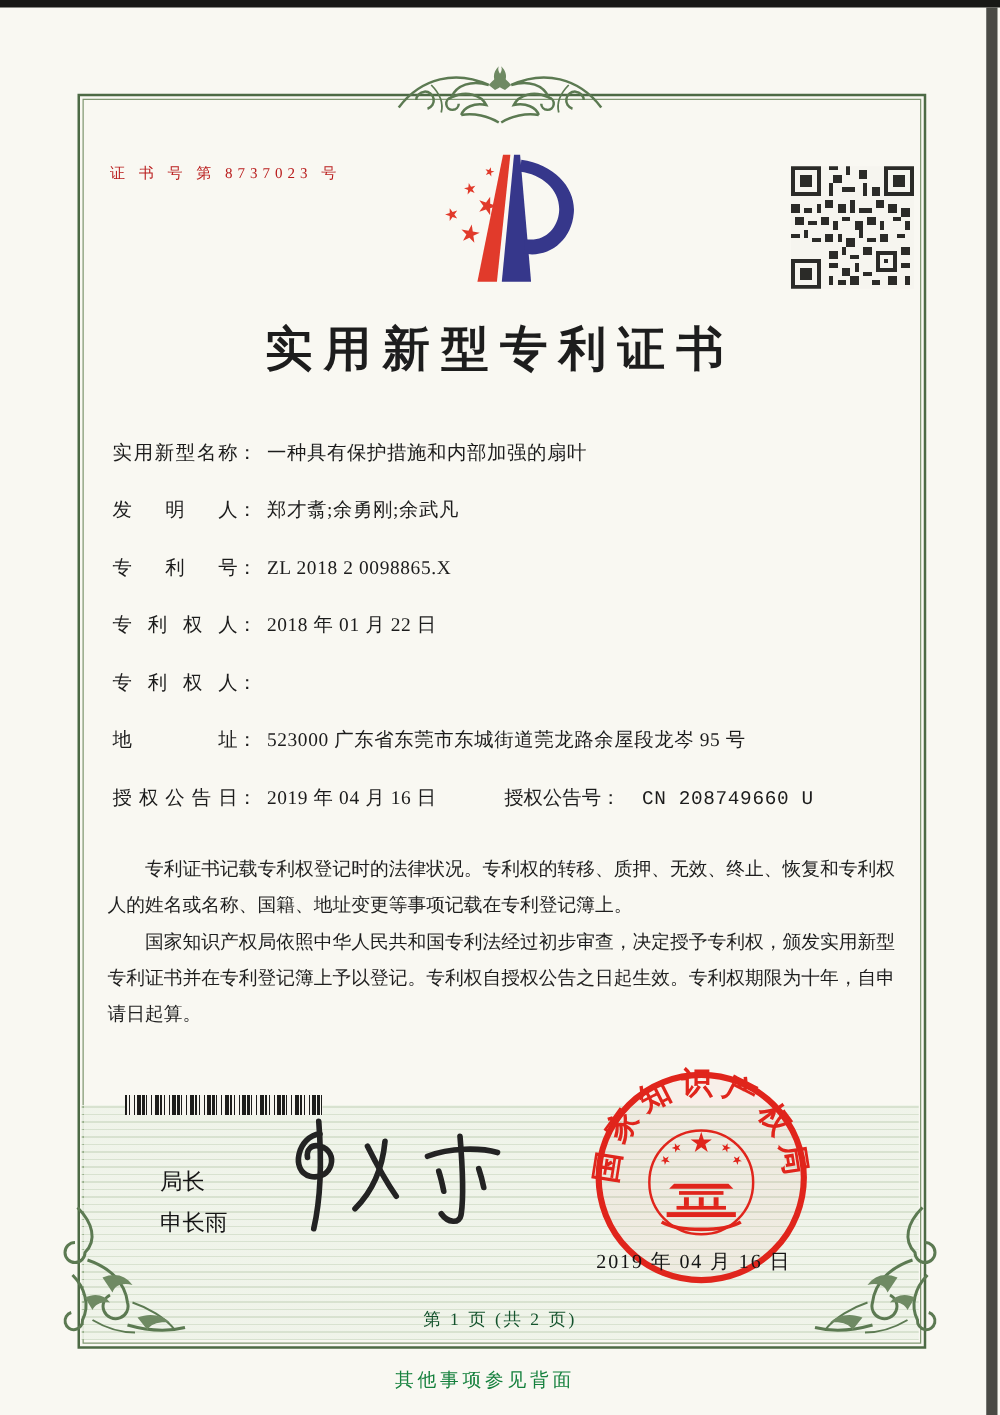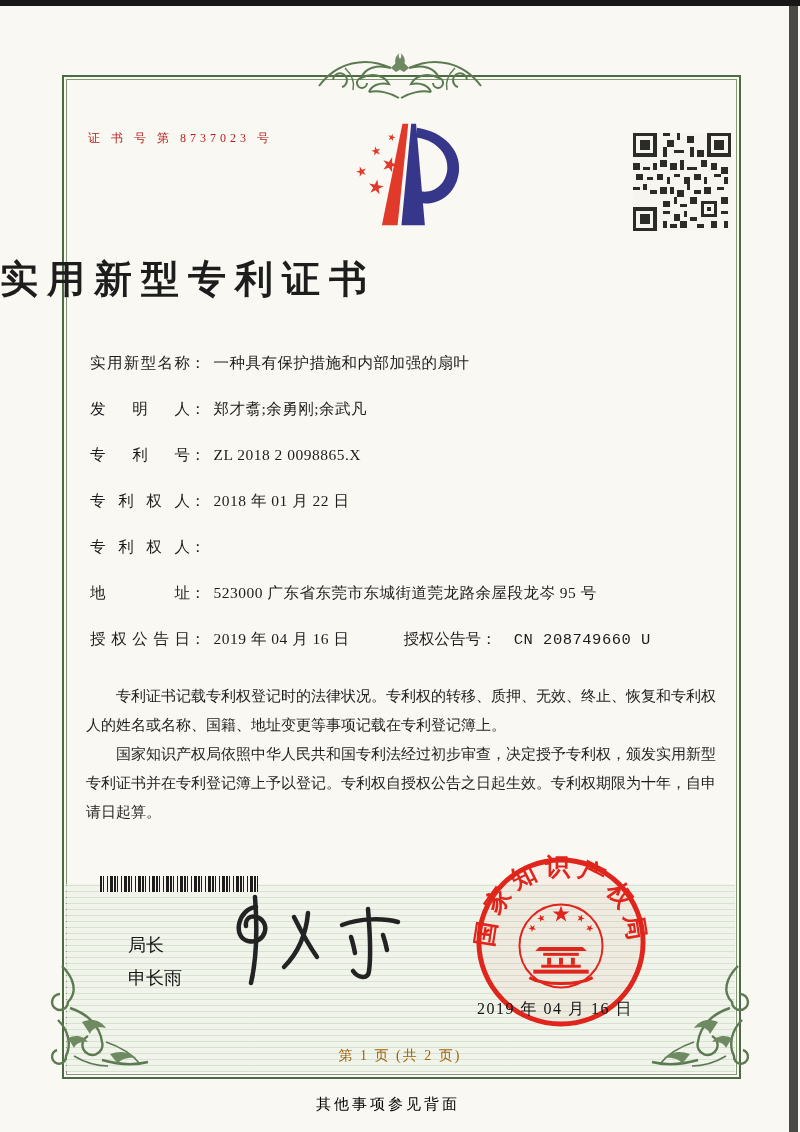--- a/index.html
+++ b/index.html
@@ -17,21 +17,21 @@
 
   
   .pattern-band{left:65px;top:884px;width:670px;height:188px;
     background:repeating-linear-gradient(0deg, rgba(140,175,128,0.30) 0 1px, rgba(238,243,232,0.85) 1px 6px);}
 
   .cert-no{left:88px;top:130px;font-size:12px;letter-spacing:4px;color:#b91c1c;}
 
   .logo{left:333px;top:116px;width:132px;height:122px;}
   .qr{left:632px;top:133px;width:100px;height:98px;}
 
-  .title{left:0;top:254px;width:800px;font-size:38px;font-weight:700;
+  .title{left:0;top:254px;width:800px;text-align:center;font-size:38px;font-weight:700;
     letter-spacing:9px;color:#1d1d1d;}
 
   .fields{left:90px;top:352px;width:628px;display:flex;flex-direction:column;gap:24px;
     font-size:15.5px;color:#1c1c1c;}
   .field-row{display:flex;align-items:baseline;line-height:22px;white-space:nowrap;}
   .flabel{display:inline-block;width:100px;text-align:justify;text-align-last:justify;}
   .fcolon{margin-right:8px;}
   .fvalue{letter-spacing:0.5px;}
   .pair2{margin-left:54px;font-family:Liberation Mono, monospace;}
   .pair2 .flabel2{margin-right:0;}
@@ -42,22 +42,22 @@
   .barcode{left:100px;top:876px;width:158px;height:16px;
     background:repeating-linear-gradient(90deg,#1d1d1b 0 2px,#f6f5ef 2px 3px,#1d1d1b 3px 4px,#f6f5ef 4px 7px,#1d1d1b 7px 8px,#f6f5ef 8px 10px,#1d1d1b 10px 13px,#f6f5ef 13px 14px);}
 
   .official-pos{left:128px;top:933px;font-size:18px;color:#161616;font-family:"Liberation Sans","DejaVu Sans",sans-serif;}
   .official-name{left:128px;top:966px;font-size:18px;color:#161616;font-family:"Liberation Sans","DejaVu Sans",sans-serif;}
   .signature{left:222px;top:893px;width:205px;height:98px;}
 
   .seal{left:472px;top:853px;width:178px;height:178px;}
   .seal-date{left:477px;top:999px;font-size:16px;letter-spacing:1.5px;color:#141414;}
 
-  .page-no{left:0;top:1047px;width:800px;text-align:center;font-size:14px;letter-spacing:2px;color:#a16207;}
-  .back-note{left:0;top:1095px;width:776px;text-align:center;font-size:15px;letter-spacing:3px;color:#000000;}
+  .page-no{left:0;top:1047px;width:800px;text-align:center;font-size:14px;letter-spacing:2px;color:#14532d;}
+  .back-note{left:0;top:1095px;width:776px;text-align:center;font-size:15px;letter-spacing:3px;color:#15803d;}
 
   .orn-top{left:315px;top:52px;width:170px;height:48px;}
   .orn-bl{left:48px;top:964px;width:104px;height:112px;}
   .orn-br{left:648px;top:964px;width:104px;height:112px;transform:scaleX(-1);}
 </style>
 </head>
 <body>
 
 <div id="paper">
 

